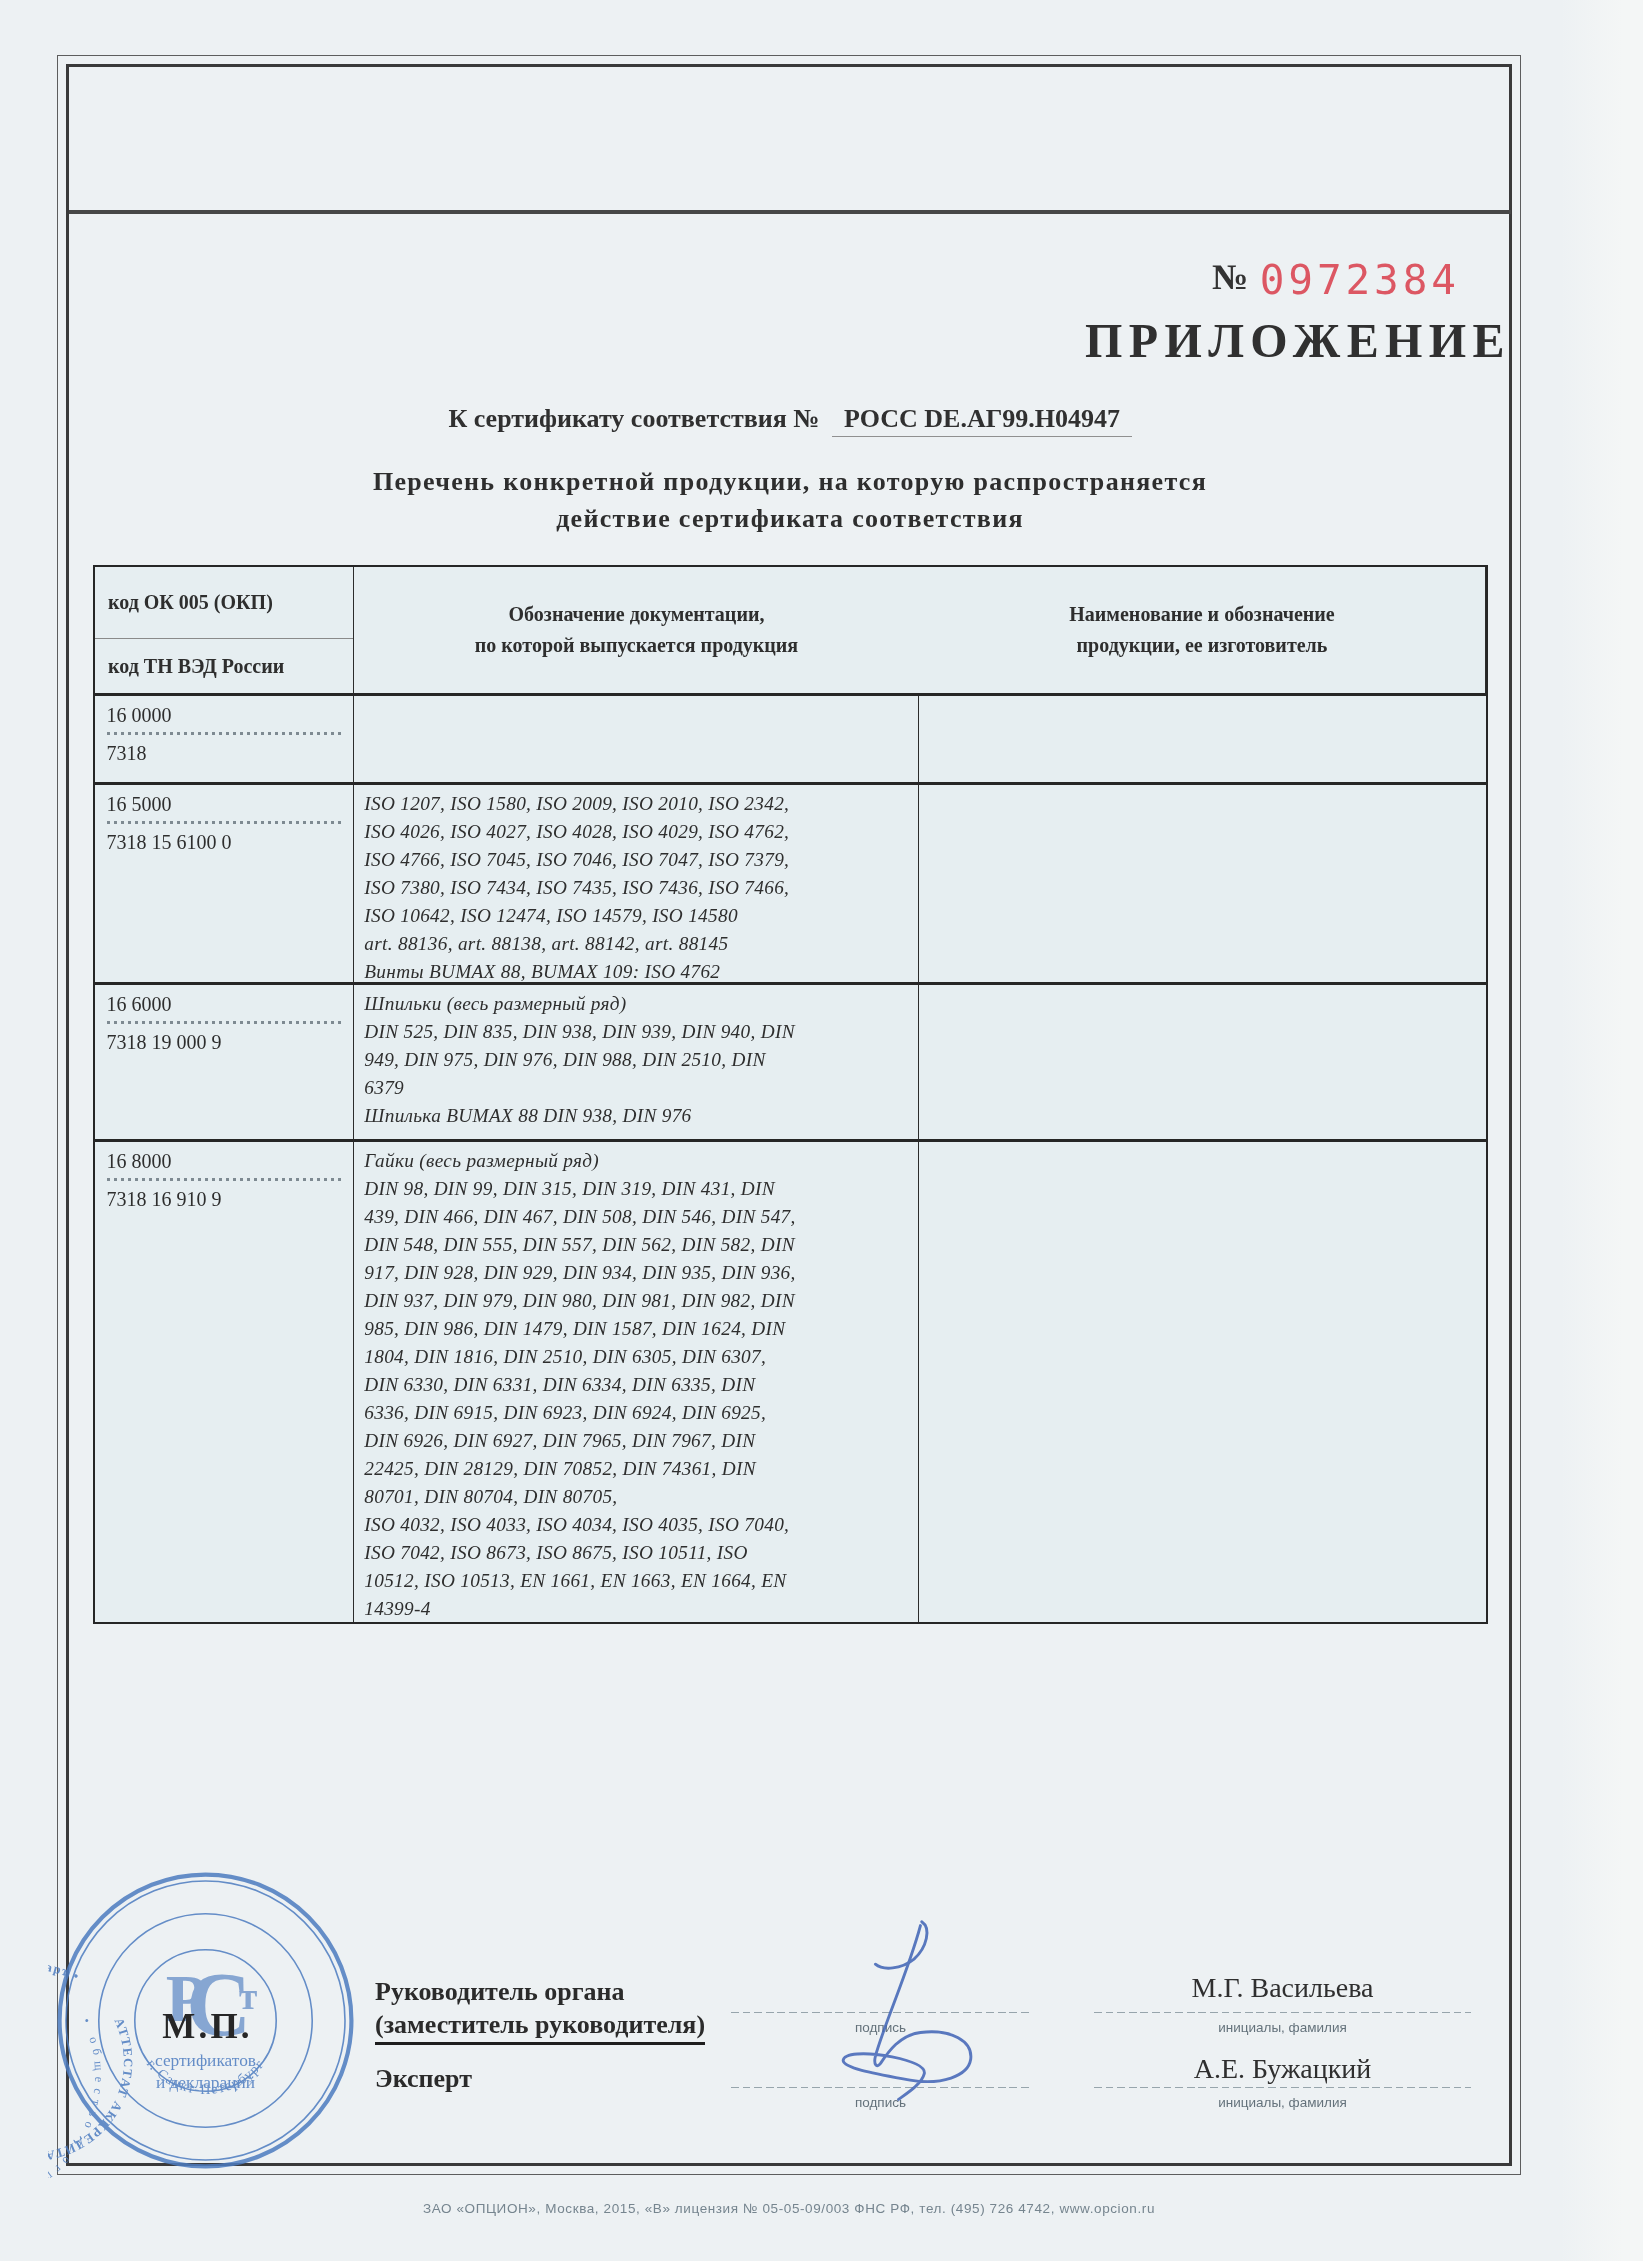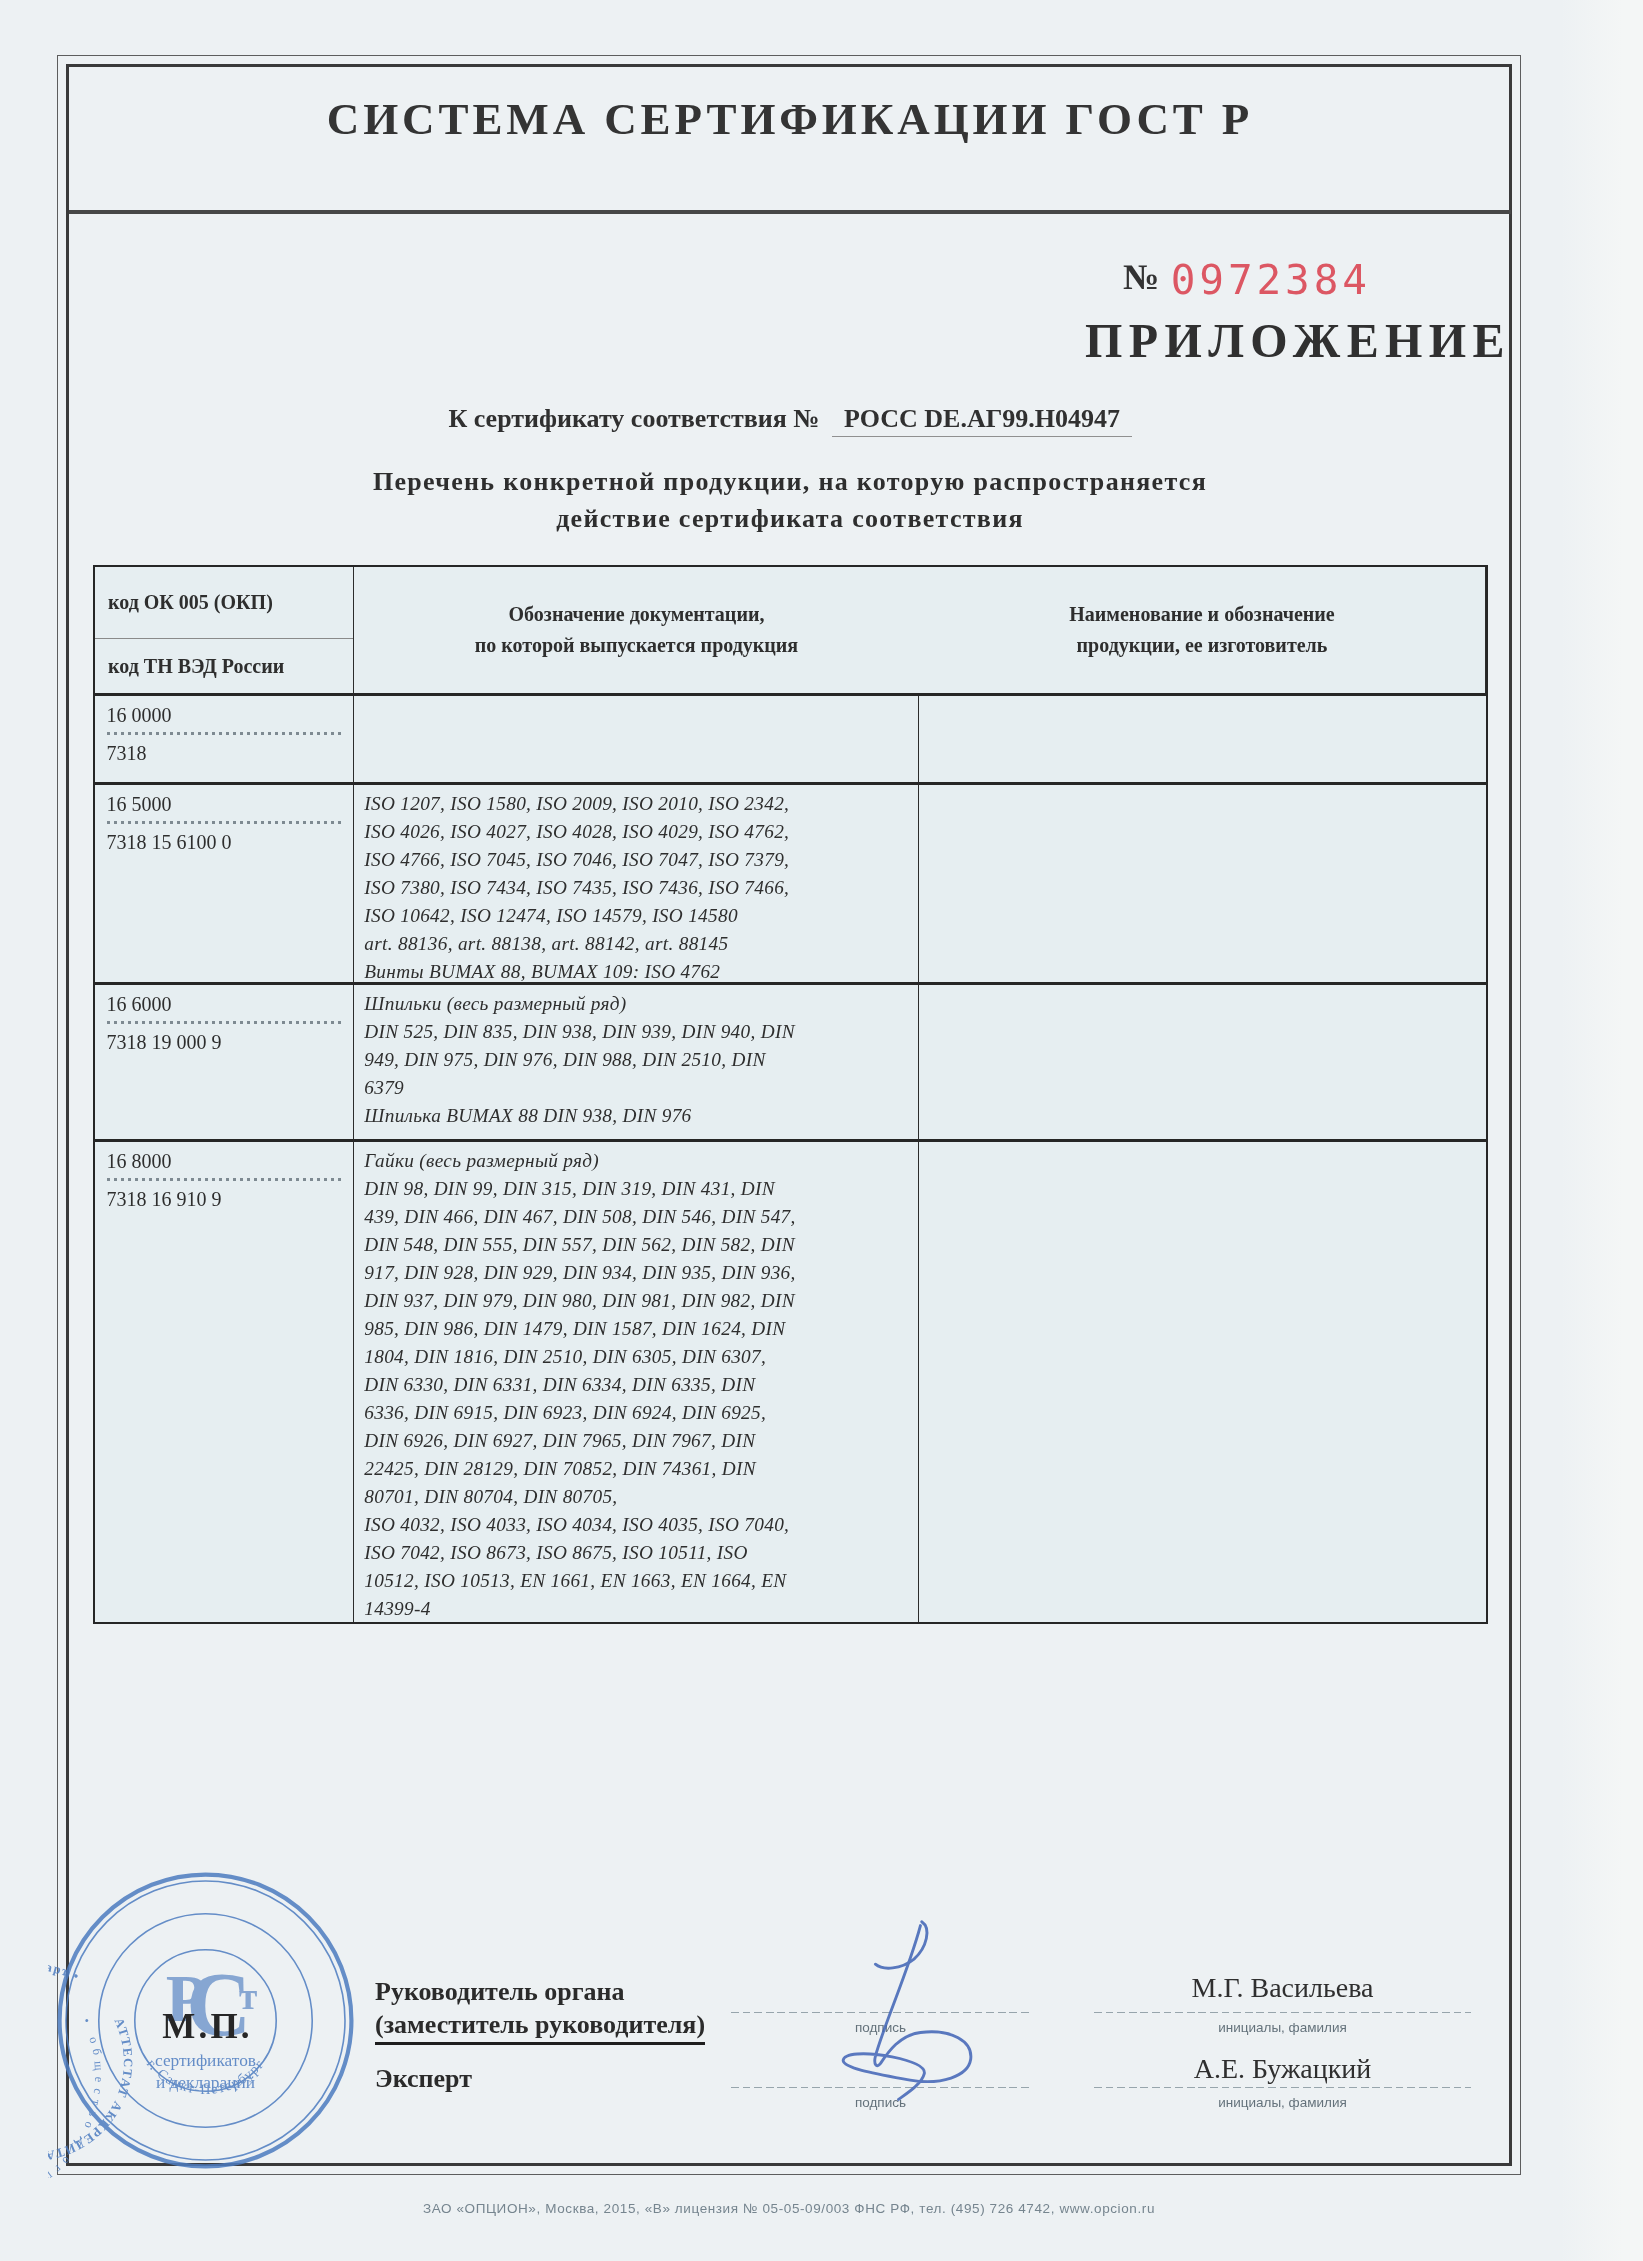--- a/index.html
+++ b/index.html
@@ -24,21 +24,21 @@
   .frame-inner{
     position:absolute;left:7.7px;top:7.7px;right:7.7px;bottom:7.7px;
     border:3.2px solid #3a3a3a;
   }
   
   .band{position:absolute;left:69px;width:1442px;text-align:center;}
   .title1{top:93px;font-size:45px;font-weight:bold;letter-spacing:3.9px;color:#343434;}
   .title2{top:160px;font-size:36px;font-weight:bold;letter-spacing:1.3px;color:#343434;}
   .header-divider{position:absolute;left:69px;top:210px;width:1442px;height:3.9px;background:#474747;}
   
-  .form-number{position:absolute;left:1123px;top:256px;white-space:nowrap;}
+  .form-number{position:absolute;left:1212px;top:256px;white-space:nowrap;}
   .num-prefix{font-size:36px;font-weight:bold;color:#333;vertical-align:top;}
   .num-digits{
     font-family:"DejaVu Sans Mono",monospace;
     font-size:41px;letter-spacing:3.9px;color:#dc5763;margin-left:9px;vertical-align:top;
   }
   .doc-title{top:313px;font-size:48px;font-weight:bold;letter-spacing:6.4px;color:#303030;text-align:right;}
   .cert-line{top:404px;font-size:26px;font-weight:bold;color:#303030;}
   .cert-num{border-bottom:1.9px solid #909090;padding:0 11.6px 2.6px 11.6px;margin-left:6.4px;}
   .sub1{top:467px;font-size:26px;font-weight:bold;letter-spacing:1.3px;}
   .sub2{top:504px;font-size:26px;font-weight:bold;letter-spacing:1.3px;}
@@ -85,21 +85,20 @@
 </style>
 </head>
 <body>
 
 <div class="page">
 
   <div class="frame-outer">
     <div class="frame-inner"></div>
   </div>
 
-  <div class="band title1">СИСТЕМА СЕРТИФИКАЦИИ ГОСТ Р</div>
   <div class="header-divider"></div>
 
   <div class="form-number">
     <span class="num-prefix">№</span>
     <span class="num-digits">0972384</span>
   </div>
 
   <div class="band doc-title">ПРИЛОЖЕНИЕ</div>
 
   <div class="band cert-line">

